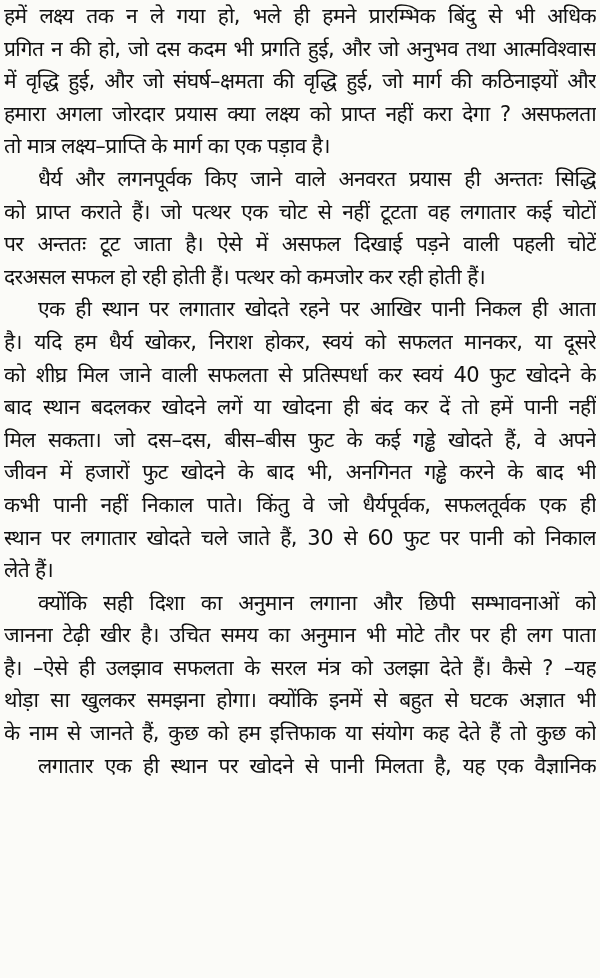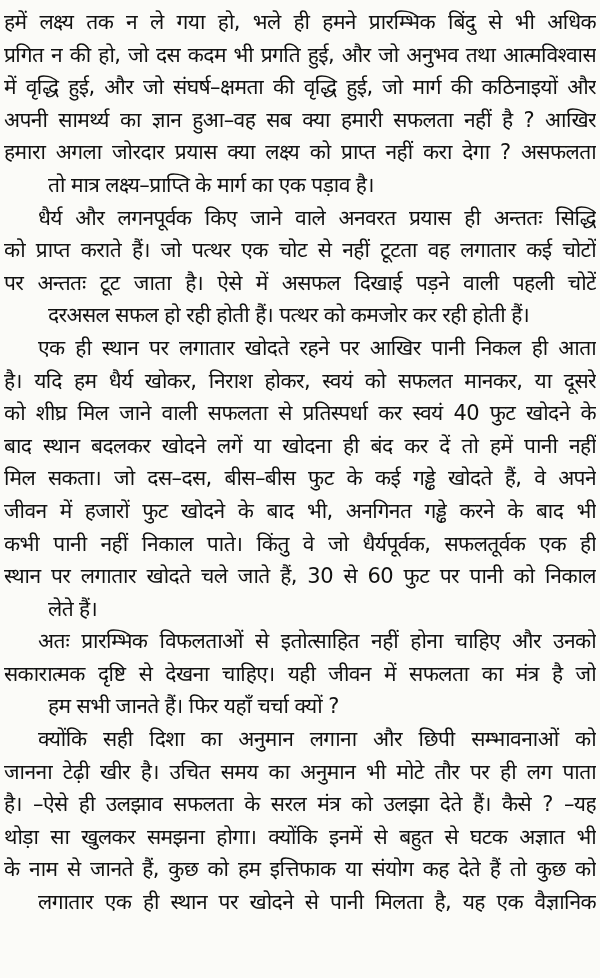--- a/index.html
+++ b/index.html
@@ -2,41 +2,40 @@
 <html><head>
 <meta charset="utf-8">
 <style>
   html, body { margin: 0; padding: 0; }
   body {
     width: 600px; height: 978px; overflow: hidden;
     background: #fbfbf8;
     color: #111;
     font-family: "DejaVu Sans", sans-serif;
   }
-  .page { padding: 6px 4px 0 4px; box-sizing: border-box; width: 600px; }
+  .page { padding: 0 4px 0 4px; box-sizing: border-box; width: 600px; }
   .line {
     height: 32.6px; line-height: 32.6px;
     font-size: 21px;
     white-space: nowrap;
     text-align: justify; text-align-last: justify;
     overflow: hidden;
     letter-spacing: -0.6px;
   }
-  .line.last { text-align-last: left; margin-left: 44px; }
+  .line.last { text-align-last: left; }
   .line.indent { padding-left: 34px; }
 </style>
 </head>
 <body>
 
 <div class="page" id="page">
     <div>
       <div class="line">हमें लक्ष्य तक न ले गया हो, भले ही हमने प्रारम्भिक बिंदु से भी अधिक</div>
       <div class="line">प्रगित न की हो, जो दस कदम भी प्रगति हुई, और जो अनुभव तथा आत्मविश्वास</div>
       <div class="line">में वृद्धि हुई, और जो संघर्ष–क्षमता की वृद्धि हुई, जो मार्ग की कठिनाइयों और</div>
-      <div class="line">अपनी सामर्थ्य का ज्ञान हुआ–वह सब क्या हमारी सफलता नहीं है ? आखिर</div>
       <div class="line">हमारा अगला जोरदार प्रयास क्या लक्ष्य को प्राप्त नहीं करा देगा ? असफलता</div>
       <div class="line last">तो मात्र लक्ष्य–प्राप्ति के मार्ग का एक पड़ाव है।</div>
     </div>
     <div>
       <div class="line indent">धैर्य और लगनपूर्वक किए जाने वाले अनवरत प्रयास ही अन्ततः सिद्धि</div>
       <div class="line">को प्राप्त कराते हैं। जो पत्थर एक चोट से नहीं टूटता वह लगातार कई चोटों</div>
       <div class="line">पर अन्ततः टूट जाता है। ऐसे में असफल दिखाई पड़ने वाली पहली चोटें</div>
       <div class="line last">दरअसल सफल हो रही होती हैं। पत्थर को कमजोर कर रही होती हैं।</div>
     </div>
     <div>
@@ -44,25 +43,20 @@
       <div class="line">है। यदि हम धैर्य खोकर, निराश होकर, स्वयं को सफलत मानकर, या दूसरे</div>
       <div class="line">को शीघ्र मिल जाने वाली सफलता से प्रतिस्पर्धा कर स्वयं 40 फुट खोदने के</div>
       <div class="line">बाद स्थान बदलकर खोदने लगें या खोदना ही बंद कर दें तो हमें पानी नहीं</div>
       <div class="line">मिल सकता। जो दस–दस, बीस–बीस फुट के कई गड्ढे खोदते हैं, वे अपने</div>
       <div class="line">जीवन में हजारों फुट खोदने के बाद भी, अनगिनत गड्ढे करने के बाद भी</div>
       <div class="line">कभी पानी नहीं निकाल पाते। किंतु वे जो धैर्यपूर्वक, सफलतूर्वक एक ही</div>
       <div class="line">स्थान पर लगातार खोदते चले जाते हैं, 30 से 60 फुट पर पानी को निकाल</div>
       <div class="line last">लेते हैं।</div>
     </div>
     <div>
-      <div class="line indent">अतः प्रारम्भिक विफलताओं से इतोत्साहित नहीं होना चाहिए और उनको</div>
-      <div class="line">सकारात्मक दृष्टि से देखना चाहिए। यही जीवन में सफलता का मंत्र है जो</div>
-      <div class="line last">हम सभी जानते हैं। फिर यहाँ चर्चा क्यों ?</div>
-    </div>
-    <div>
       <div class="line indent">क्योंकि सही दिशा का अनुमान लगाना और छिपी सम्भावनाओं को</div>
       <div class="line">जानना टेढ़ी खीर है। उचित समय का अनुमान भी मोटे तौर पर ही लग पाता</div>
       <div class="line">है। –ऐसे ही उलझाव सफलता के सरल मंत्र को उलझा देते हैं। कैसे ? –यह</div>
       <div class="line">थोड़ा सा खुलकर समझना होगा। क्योंकि इनमें से बहुत से घटक अज्ञात भी</div>
       <div class="line">के नाम से जानते हैं, कुछ को हम इत्तिफाक या संयोग कह देते हैं तो कुछ को</div>
     </div>
     <div>
       <div class="line indent">लगातार एक ही स्थान पर खोदने से पानी मिलता है, यह एक वैज्ञानिक</div>
     </div>
   </div>

